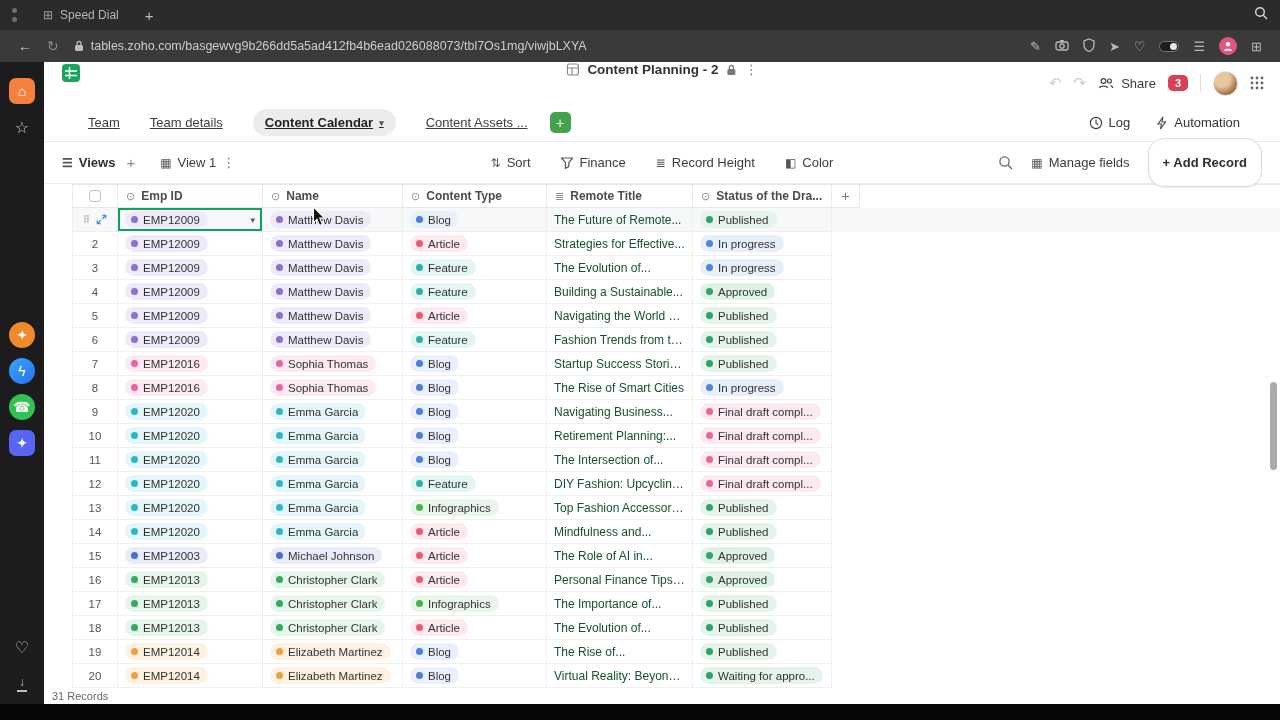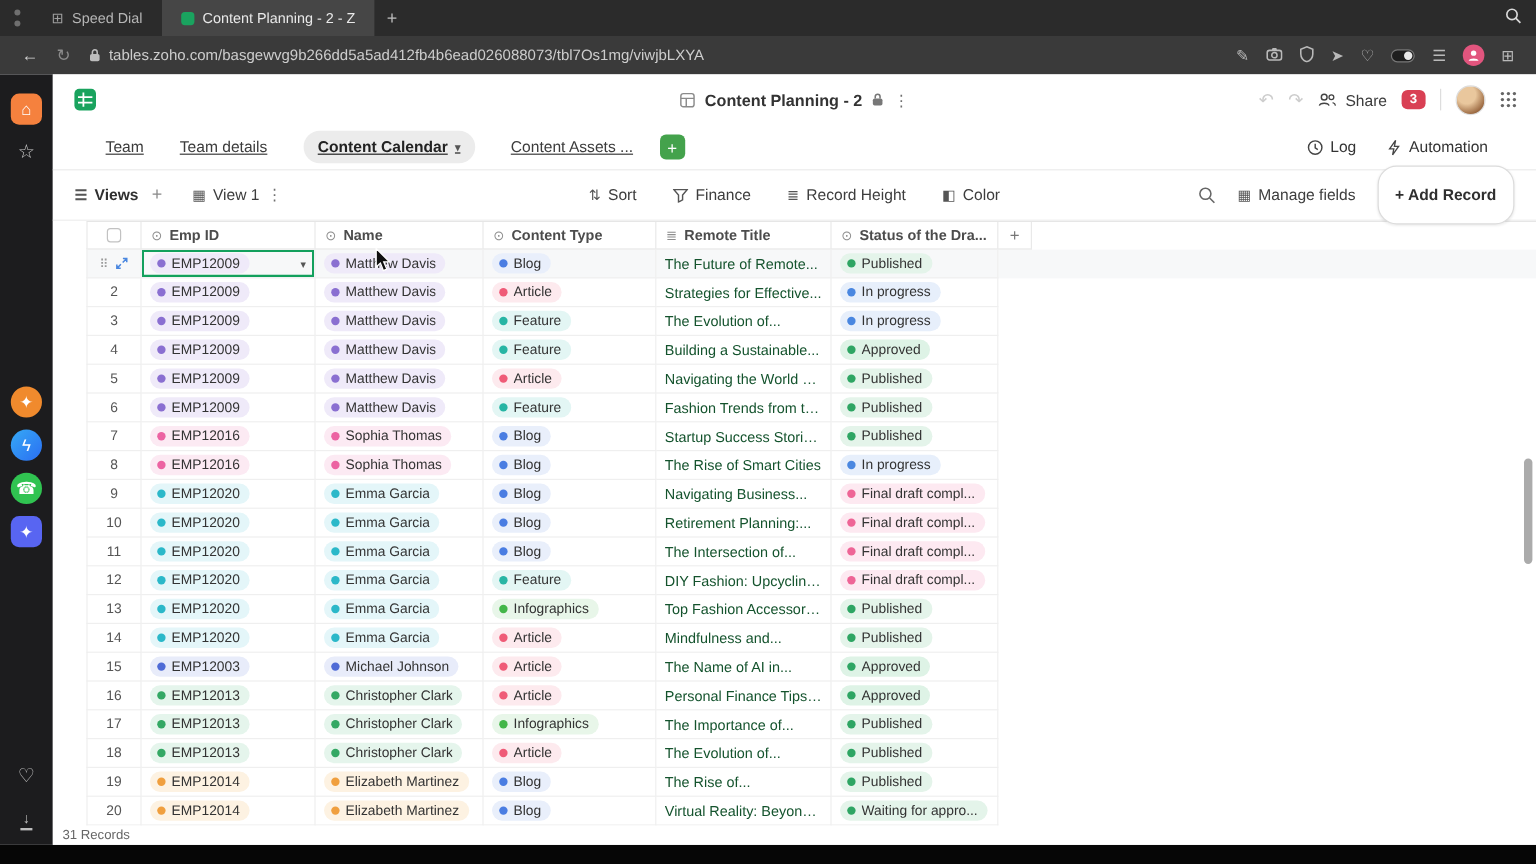--- a/index.html
+++ b/index.html
@@ -38,21 +38,21 @@
   .ri-msgr { background:linear-gradient(135deg,#36a9f5,#2a6ef2); border-radius:50%; }
   .ri-wa { background:#30c351; border-radius:50%; }
   .ri-indigo { background:#5865f2; }
   .ri-heart { color:#bdbdbd; background:transparent; margin-top:auto; font-size:16px; }
   .ri-dl { color:#bdbdbd; background:transparent; margin-bottom:8px; }
   .dl-glyph { border-bottom:2px solid #bdbdbd; padding:0 2px 1px; font-size:12px; }
 
   
   .app { flex:1; display:flex; flex-direction:column; background:#fff; min-width:0; position:relative; }
 
-  .app-header { height:42px; display:flex; align-items:center; padding:0 16px; position:relative; flex:0 0 auto;gap:48px; }
+  .app-header { height:42px; display:flex; padding:0 16px; position:relative; flex:0 0 auto;gap:48px; }
   .title-center { position:absolute; left:50%; transform:translateX(-50%); display:flex; align-items:center; gap:8px; }
   .app-title { font-size:13.5px; font-weight:700; color:#333; }
   .kebab { color:#6f6f6f; font-size:13px; }
   .header-right { margin-left:auto; display:flex; align-items:center; gap:12px; }
   .undo-redo { color:#cdcdcd; font-size:15px; }
   .share-wrap { display:flex; align-items:center; gap:7px; font-size:13px; color:#3c3c3c; }
   .share-badge { background:#d94054; color:#fff; font-size:11px; font-weight:700; padding:2px 7px; border-radius:5px; }
   .hdr-divider { width:1px; height:18px; background:#ddd; }
   .avatar { width:25px; height:25px; border-radius:50%; border:1px solid #ddd;
             background:radial-gradient(circle at 35% 30%, #e9c79d 0 35%, #9c6a42 75%, #5d3d23); }
@@ -126,24 +126,20 @@
 <div class="screen">
 
   <div class="tabbar">
     <div class="win-dots">
         <span></span>
         <span></span>
       </div>
     <div class="btab">
       <span class="favicon-grid">⊞</span>
       <span>Speed Dial</span>
-    </div>
-    <div class="btab active">
-      <span class="favicon-app"></span>
-      <span>Content Planning - 2 - Z</span>
     </div>
     <span class="newtab">+</span>
     <span class="tab-search">
       <svg width="14" height="14" viewBox="0 0 14 14">
           <circle cx="6" cy="6" r="4.3" fill="none" stroke="#d8d8d8" stroke-width="1.4"></circle>
           <path d="M9.3 9.3L13 13" stroke="#d8d8d8" stroke-width="1.4"></path>
         </svg>
     </span>
   </div>
 
@@ -859,21 +855,21 @@
                   <span class="pill-label">Michael Johnson</span>
                 </span>
     </div>
     <div class="cell c-type">
       <span class="pill" style="background: rgb(253, 234, 238);">
                   <span class="dot" style="background: rgb(239, 91, 119);"></span>
                   <span class="pill-label">Article</span>
                 </span>
     </div>
     <div class="cell c-title">
-      <span class="title-text">The Name of AI in...</span>
+      <span class="title-text">The Role of AI in...</span>
     </div>
     <div class="cell c-status">
       <span class="pill" style="background: rgb(222, 243, 230);">
                   <span class="dot" style="background: rgb(46, 165, 99);"></span>
                   <span class="pill-label">Approved</span>
                 </span>
     </div>
   </div>
 
   <div class="trow">

